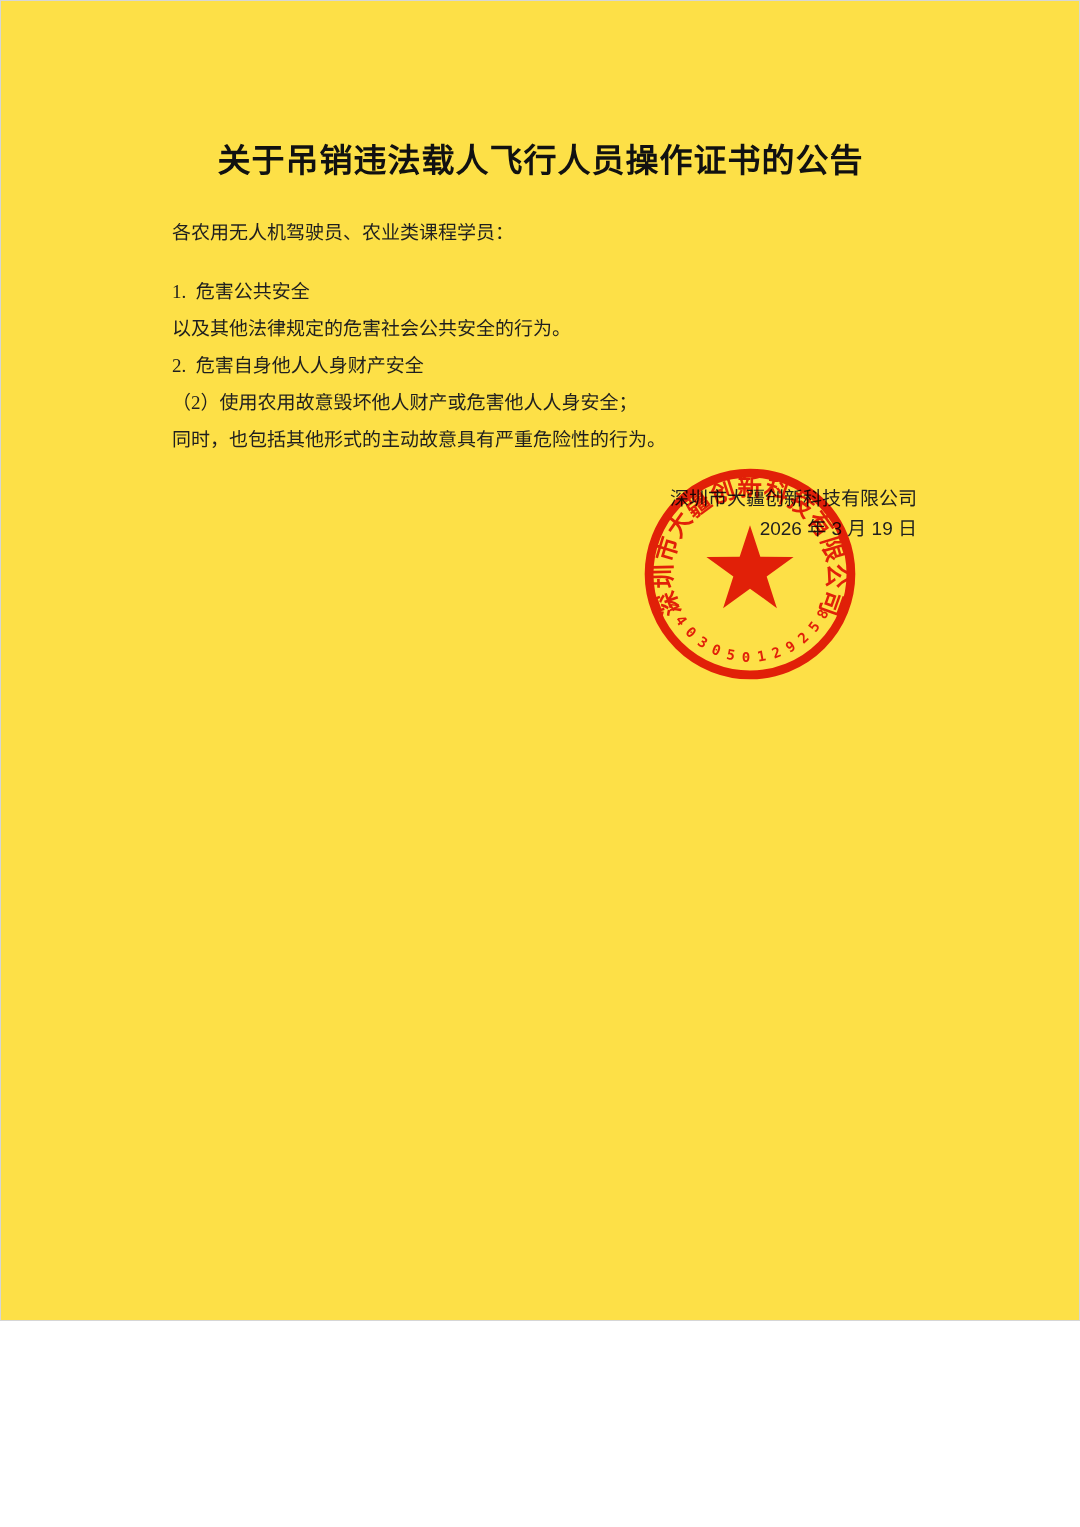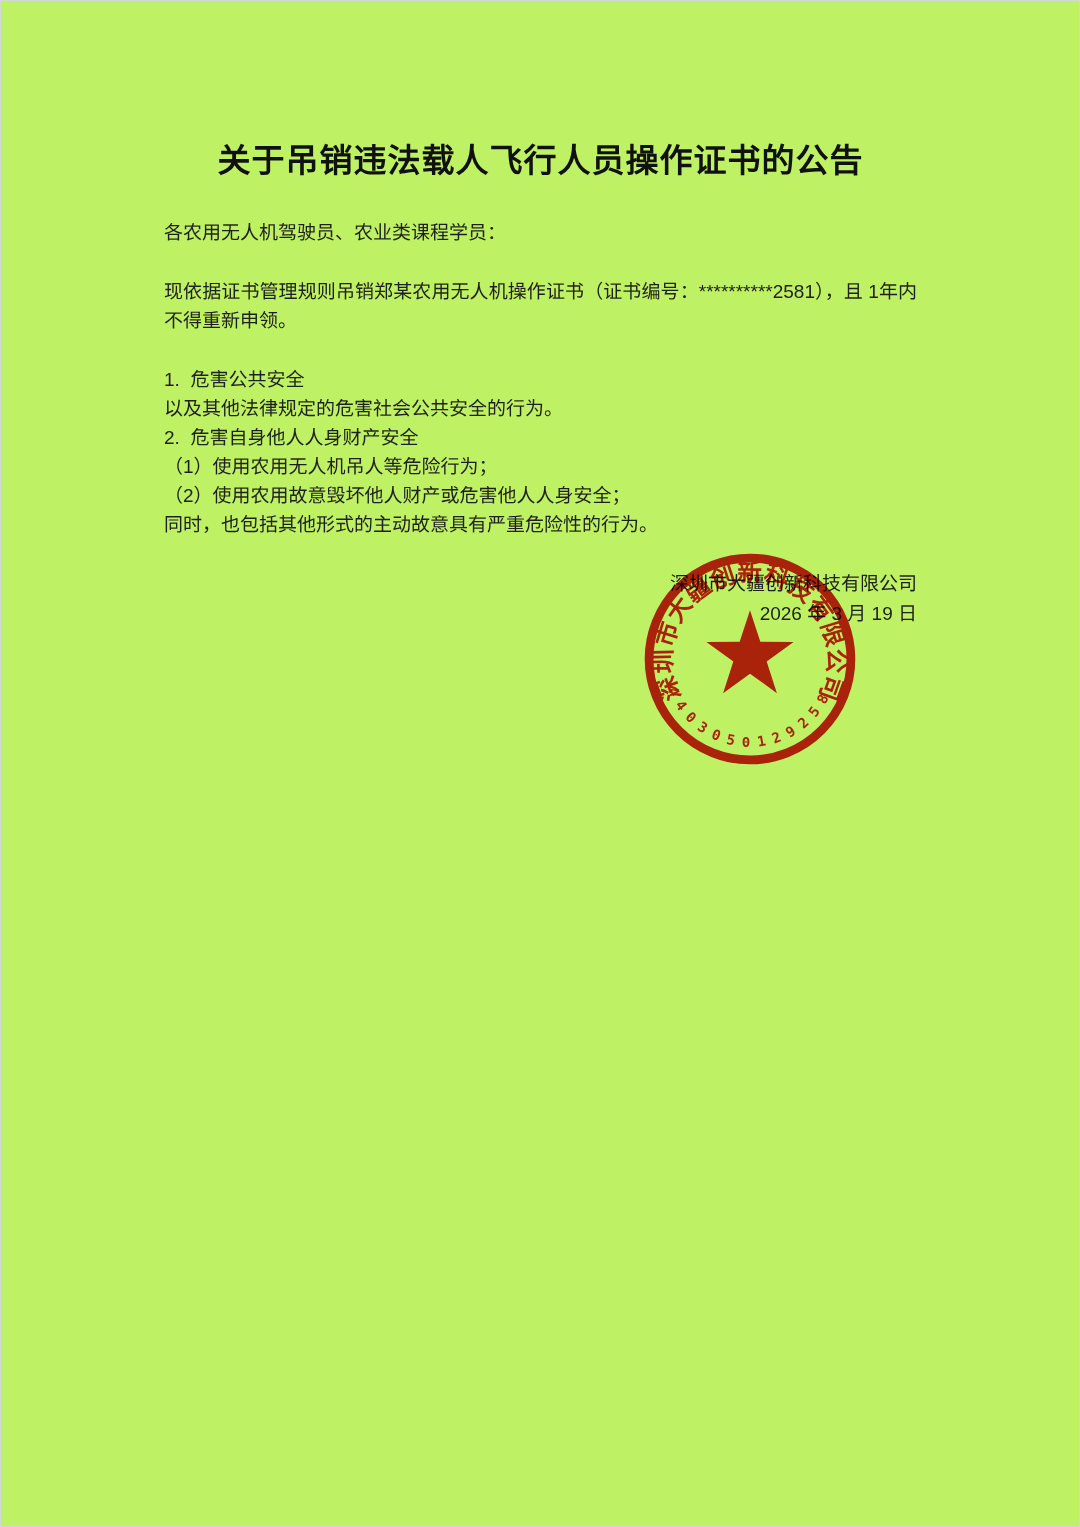--- a/index.html
+++ b/index.html
@@ -3,47 +3,48 @@
 <meta charset="utf-8">
 <style>
   html, body {
     margin: 0;
     padding: 0;
     background: #ffffff;
   }
   .page {
     position: relative;
     width: 1080px;
-    height: 1527px;
-    background: #bef264;
+    height: 1321px;
+    background: #fde047;
     box-sizing: border-box;
     border: 1px solid #d6d6d6;
     overflow: hidden;
     font-family: "Liberation Sans", "DejaVu Sans", sans-serif;
     color: #1f1f1f;
   }
   .doc {
     padding: 138px 162px 0 163px;
   }
   .announcement-title {
     margin: 0 0 35px 0;
     font-size: 33px;
     line-height: 44px;
     font-weight: 700;
     text-align: center;
     letter-spacing: 1px;
     color: #111111;
   }
   .line {
-    margin: 0;
+    margin: 8px;
     font-size: 19px;
     line-height: 29px;
     white-space: pre-wrap;
     word-break: break-all;
     text-align: justify;
+    font-family: Liberation Serif, serif;
   }
   .gap {
     margin-bottom: 30px;
   }
   .signature-block {
     position: relative;
     text-align: right;
   }
   .sig-line {
     margin: 0;
@@ -79,26 +80,24 @@
 
 <div class="page">
   <div class="doc">
 
     <h1 class="announcement-title">关于吊销违法载人飞行人员操作证书的公告</h1>
 
     <p class="line gap">各农用无人机驾驶员、农业类课程学员：</p>
 
 
 
-    <p class="line gap">现依据证书管理规则吊销郑某农用无人机操作证书（证书编号：**********2581），且 1年内不得重新申领。</p>
 
     <p class="line">1.  危害公共安全</p>
     <p class="line">以及其他法律规定的危害社会公共安全的行为。</p>
     <p class="line">2.  危害自身他人人身财产安全</p>
-    <p class="line">（1）使用农用无人机吊人等危险行为；</p>
     <p class="line">（2）使用农用故意毁坏他人财产或危害他人人身安全；</p>
     <p class="line gap">同时，也包括其他形式的主动故意具有严重危险性的行为。</p>
 
 
     <div class="signature-block">
       <p class="sig-line">深圳市大疆创新科技有限公司</p>
       <p class="sig-line">2026 年 3 月 19 日</p>
 
       <svg class="stamp" viewBox="0 0 240 240" xmlns="http://www.w3.org/2000/svg" aria-hidden="true">
         <defs>

